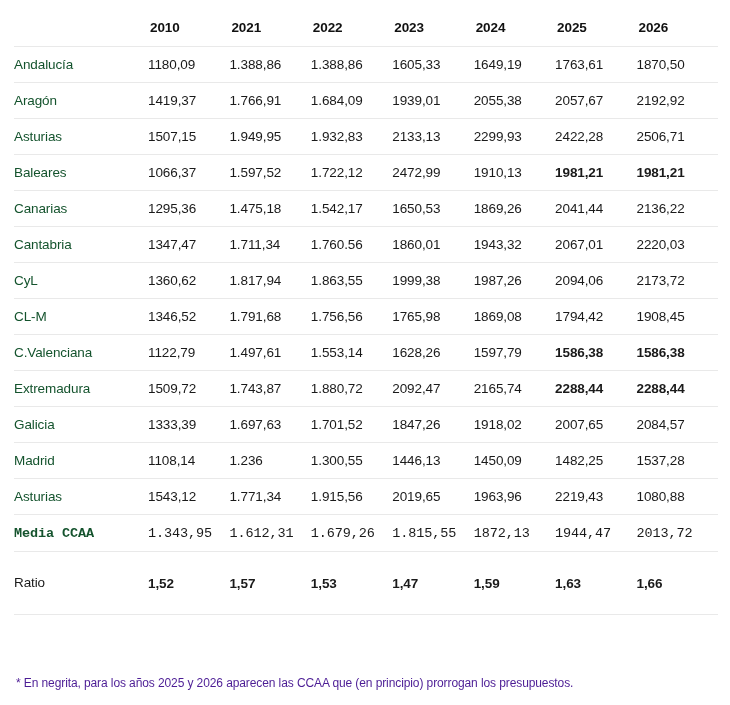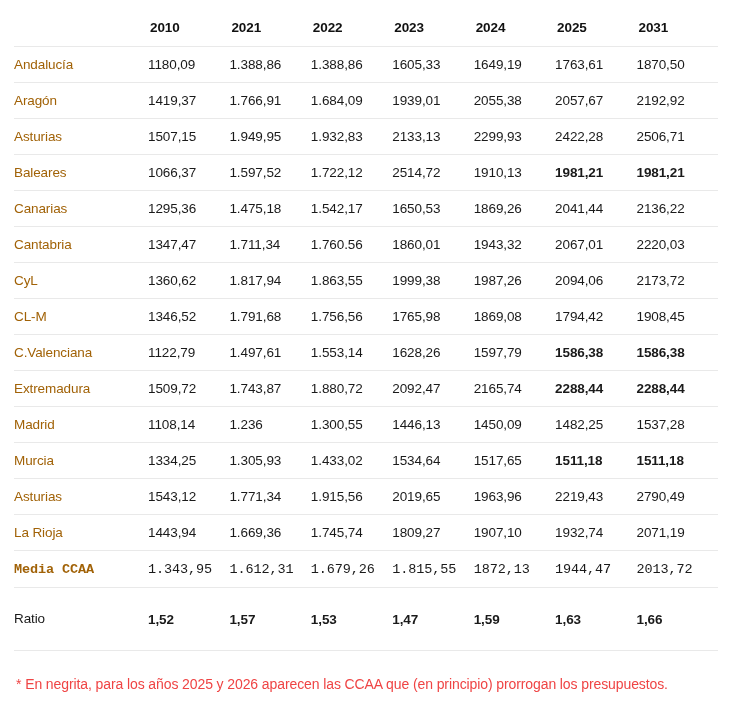--- a/index.html
+++ b/index.html
@@ -56,21 +56,21 @@
     font-size: 13.5px;
     color: #111111;
     height: 38px;
     padding-left: 2px;
   }
   table.data-table th.corner-head {
     height: 38px;
   }
   td.row-label {
     padding-left: 18px;
-    color: #a16207;
+    color: #14532d;
     font-size: 13.5px;
   }
   td.row-label.strong {
     font-weight: bold;
   }
   td.val {
     padding-left: 2px;
     color: #1a1a1a;
     font-size: 13.5px;
   }
@@ -87,22 +87,22 @@
     font-size: 13.5px;
   }
   td.ratio-label span { display: block; }
   tr.ratio-row { border-bottom: 1px solid #e9e9e9; }
   tr.last-row { border-bottom: none; }
 
   .footnote {
     position: absolute;
     left: 16px;
     top: 676px;
-    font-size: 14px;
-    color: #ef4444;
+    font-size: 12px;
+    color: #4c1d95;
     letter-spacing: -0.1px;
   }
 </style>
 </head>
 <body>
 
 <div class="page">
 
   <div class="table-wrap">
     <table class="data-table">
@@ -118,21 +118,21 @@
       </colgroup>
       <thead>
         <tr>
           <th class="corner-head"></th>
           <th class="year-head">2010</th>
           <th class="year-head">2021</th>
           <th class="year-head">2022</th>
           <th class="year-head">2023</th>
           <th class="year-head">2024</th>
           <th class="year-head">2025</th>
-          <th class="year-head">2031</th>
+          <th class="year-head">2026</th>
         </tr>
       </thead>
       <tbody id="table-body">
           <tr>
             <td class="row-label">Andalucía</td>
             <td class="val">1180,09</td>
             <td class="val">1.388,86</td>
             <td class="val">1.388,86</td>
             <td class="val">1605,33</td>
             <td class="val">1649,19</td>
@@ -157,21 +157,21 @@
             <td class="val">2133,13</td>
             <td class="val">2299,93</td>
             <td class="val">2422,28</td>
             <td class="val">2506,71</td>
           </tr>
           <tr>
             <td class="row-label">Baleares</td>
             <td class="val">1066,37</td>
             <td class="val">1.597,52</td>
             <td class="val">1.722,12</td>
-            <td class="val">2514,72</td>
+            <td class="val">2472,99</td>
             <td class="val">1910,13</td>
             <td class="val b">1981,21</td>
             <td class="val b">1981,21</td>
           </tr>
           <tr>
             <td class="row-label">Canarias</td>
             <td class="val">1295,36</td>
             <td class="val">1.475,18</td>
             <td class="val">1.542,17</td>
             <td class="val">1650,53</td>
@@ -223,58 +223,48 @@
             <td class="row-label">Extremadura</td>
             <td class="val">1509,72</td>
             <td class="val">1.743,87</td>
             <td class="val">1.880,72</td>
             <td class="val">2092,47</td>
             <td class="val">2165,74</td>
             <td class="val b">2288,44</td>
             <td class="val b">2288,44</td>
           </tr>
           <tr>
+            <td class="row-label">Galicia</td>
+            <td class="val">1333,39</td>
+            <td class="val">1.697,63</td>
+            <td class="val">1.701,52</td>
+            <td class="val">1847,26</td>
+            <td class="val">1918,02</td>
+            <td class="val">2007,65</td>
+            <td class="val">2084,57</td>
+          </tr>
+          <tr>
             <td class="row-label">Madrid</td>
             <td class="val">1108,14</td>
             <td class="val">1.236</td>
             <td class="val">1.300,55</td>
             <td class="val">1446,13</td>
             <td class="val">1450,09</td>
             <td class="val">1482,25</td>
             <td class="val">1537,28</td>
           </tr>
           <tr>
-            <td class="row-label">Murcia</td>
-            <td class="val">1334,25</td>
-            <td class="val">1.305,93</td>
-            <td class="val">1.433,02</td>
-            <td class="val">1534,64</td>
-            <td class="val">1517,65</td>
-            <td class="val b">1511,18</td>
-            <td class="val b">1511,18</td>
-          </tr>
-          <tr>
             <td class="row-label">Asturias</td>
             <td class="val">1543,12</td>
             <td class="val">1.771,34</td>
             <td class="val">1.915,56</td>
             <td class="val">2019,65</td>
             <td class="val">1963,96</td>
             <td class="val">2219,43</td>
-            <td class="val">2790,49</td>
-          </tr>
-          <tr>
-            <td class="row-label">La Rioja</td>
-            <td class="val">1443,94</td>
-            <td class="val">1.669,36</td>
-            <td class="val">1.745,74</td>
-            <td class="val">1809,27</td>
-            <td class="val">1907,10</td>
-            <td class="val">1932,74</td>
-            <td class="val">2071,19</td>
+            <td class="val">1080,88</td>
           </tr>
           <tr class="summary-row">
             <td class="row-label strong">Media CCAA</td>
             <td class="val">1.343,95</td>
             <td class="val">1.612,31</td>
             <td class="val">1.679,26</td>
             <td class="val">1.815,55</td>
             <td class="val">1872,13</td>
             <td class="val">1944,47</td>
             <td class="val">2013,72</td>

